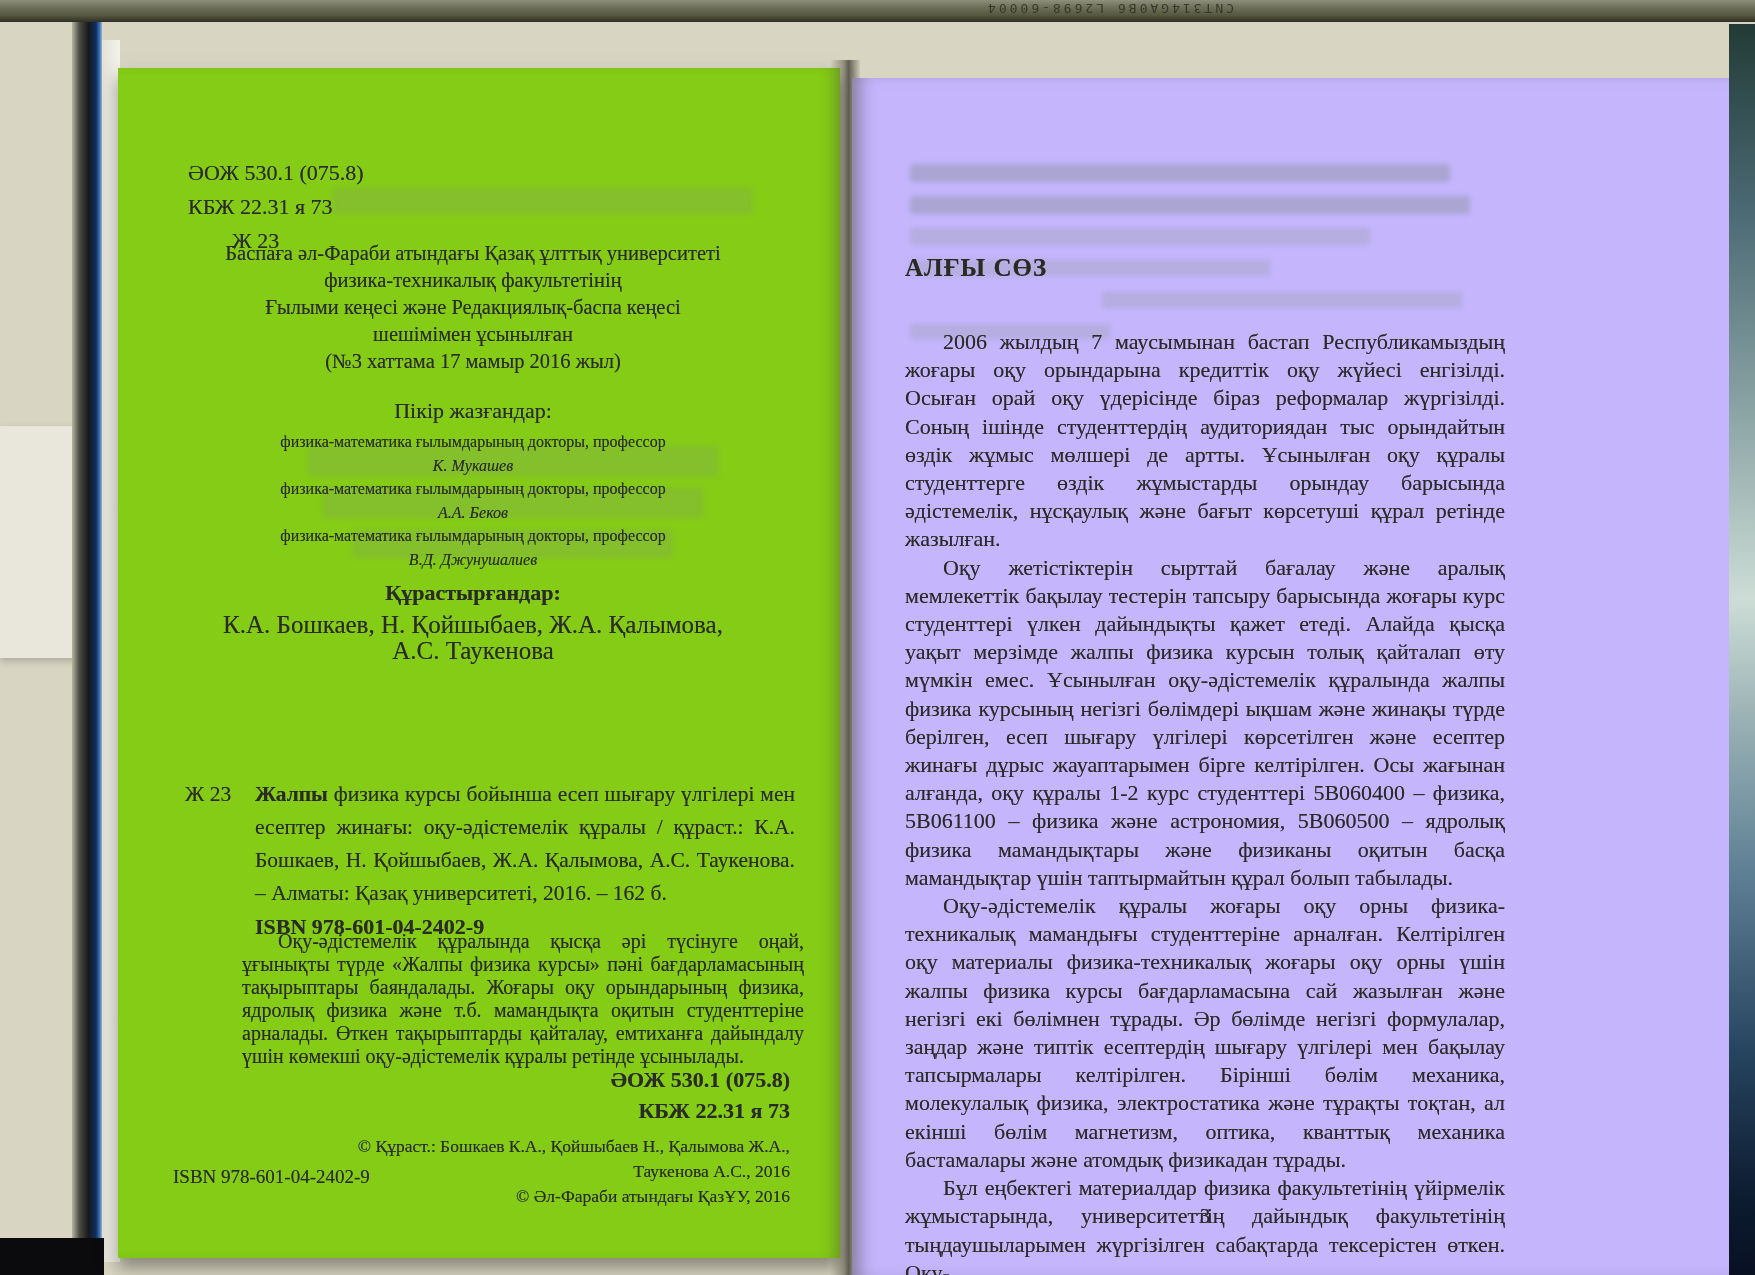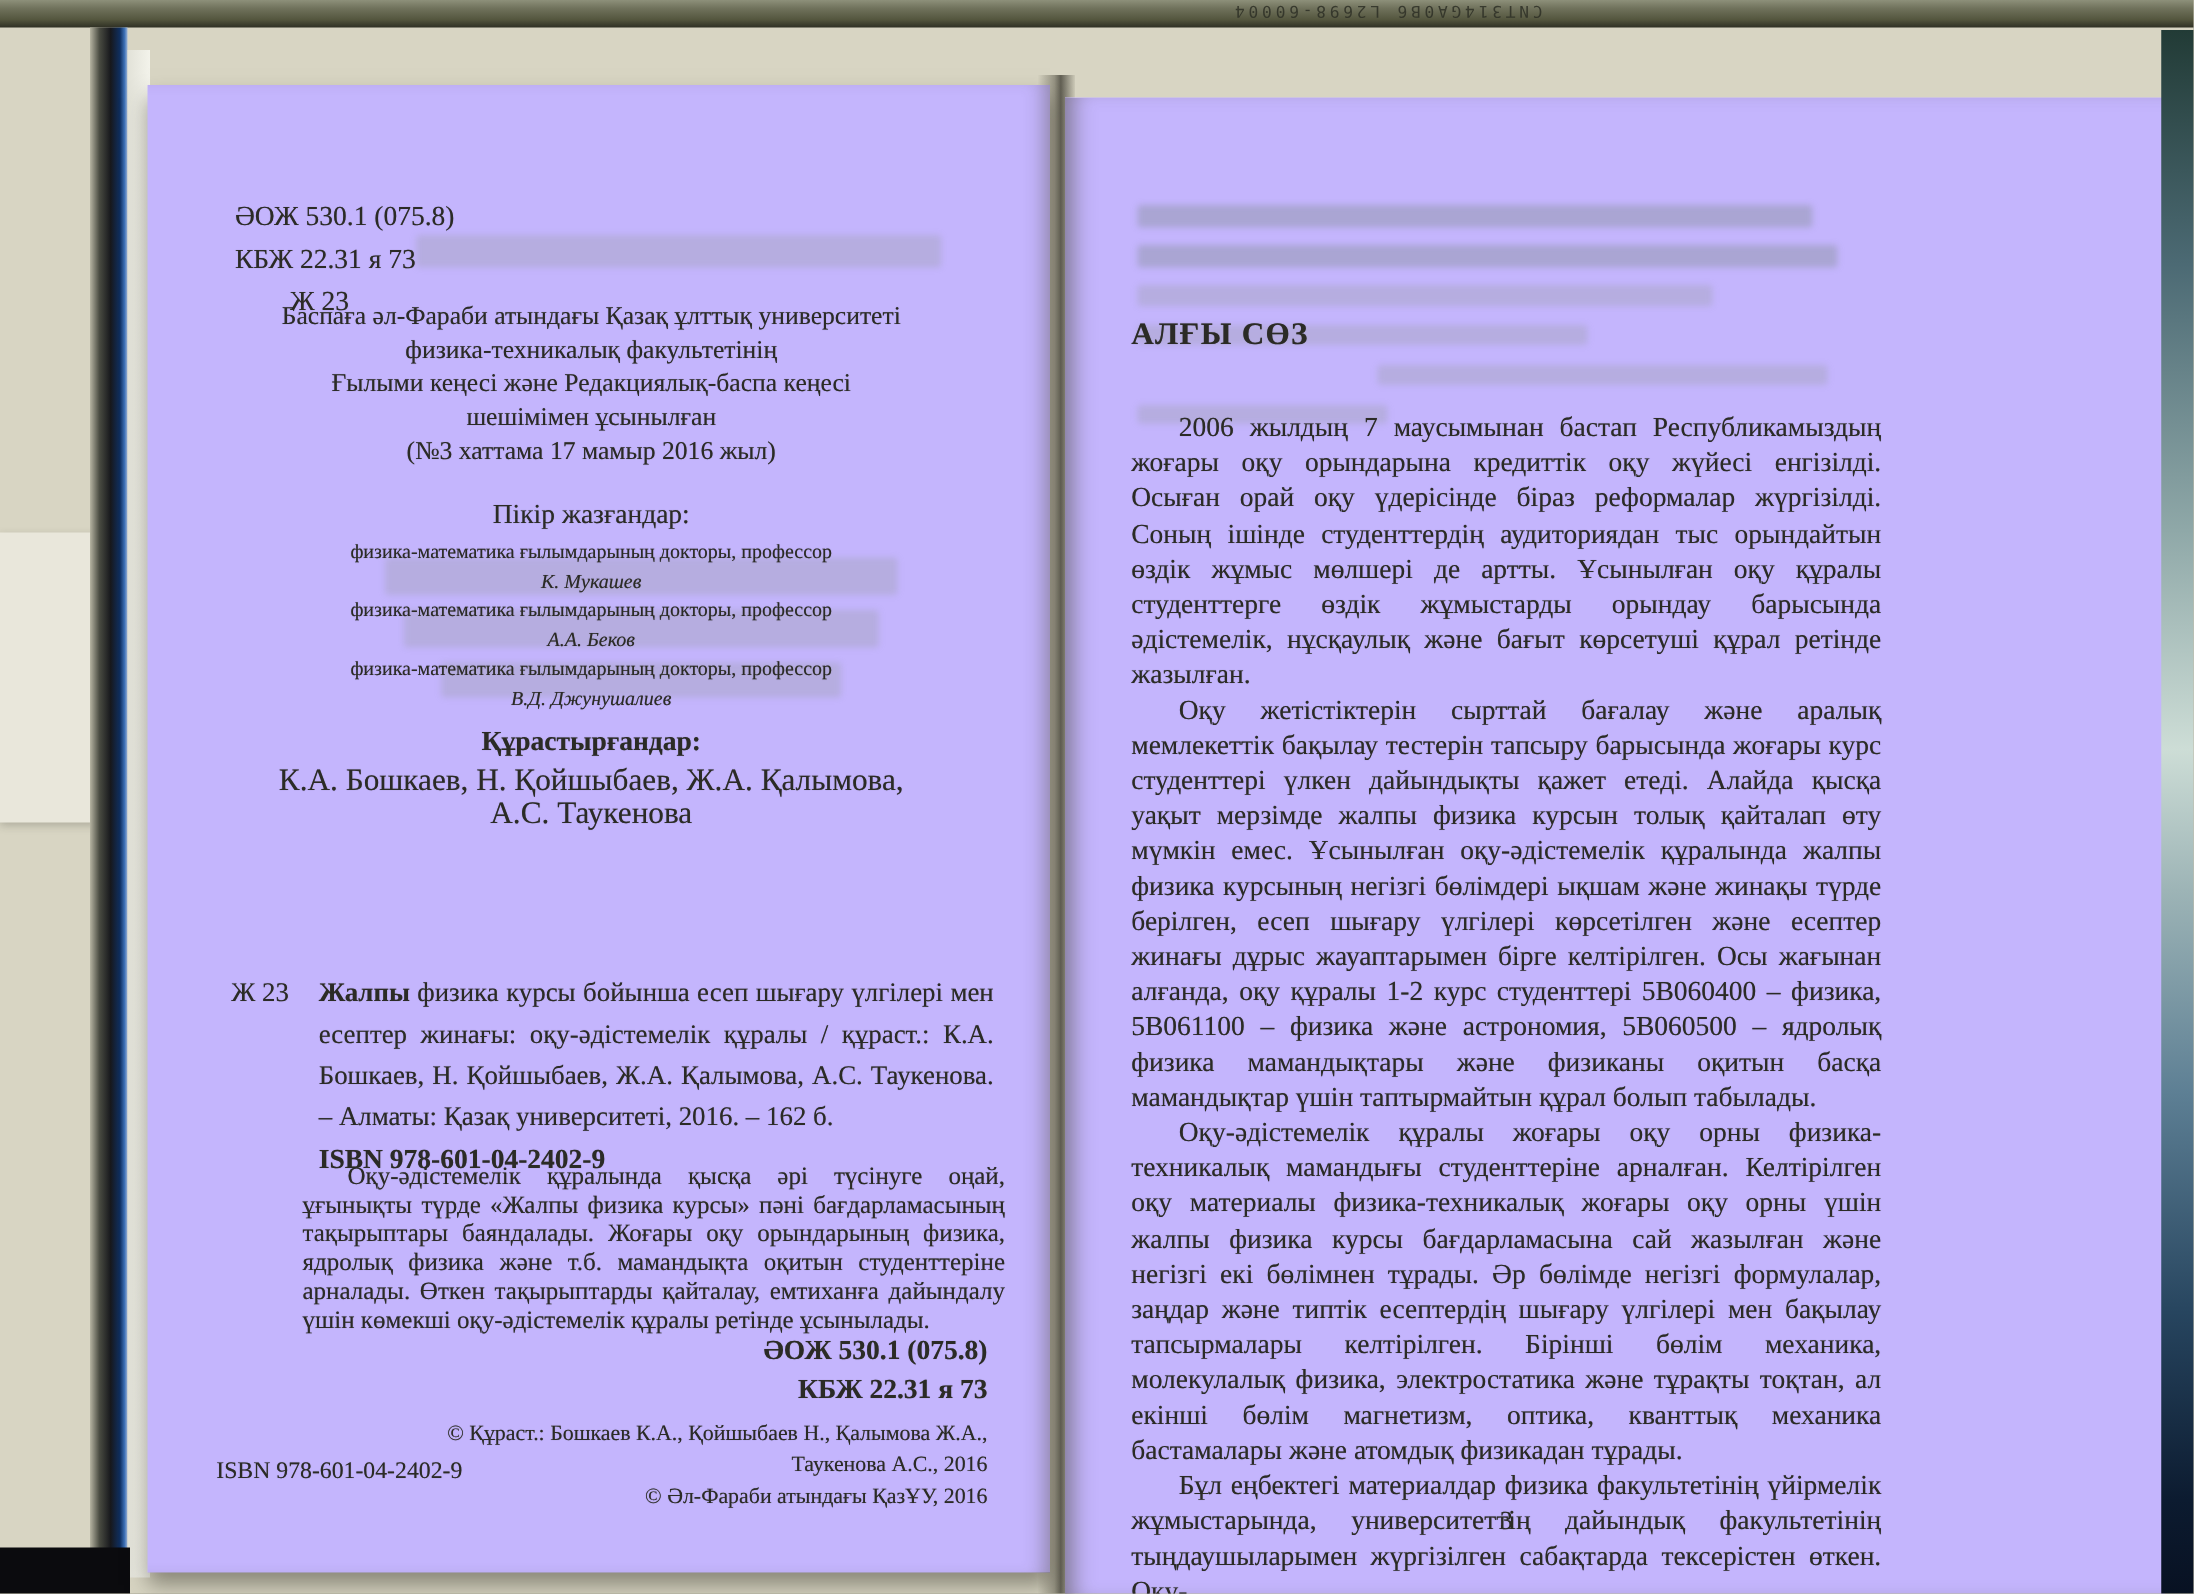--- a/index.html
+++ b/index.html
@@ -37,21 +37,21 @@
   }
   .book-right-edge{
     position:absolute;left:1729px;top:24px;width:26px;height:1251px;
     background:linear-gradient(180deg,#223b36 0%,#4c6a74 15%,#8fa8a8 32%,#cdddd6 46%,#9db4b6 55%,#5d7f94 68%,#27455f 82%,#0c1b30 94%,#081122 100%);
   }
   .gutter{
     position:absolute;left:830px;top:60px;width:30px;height:1215px;
     background:linear-gradient(90deg,rgba(110,108,92,0) 0%,rgba(95,92,78,.55) 45%,rgba(58,56,46,.75) 62%,rgba(120,118,100,.12) 100%);
   }
   
-  .page{position:absolute;background:#c4b5fd;}
+  .page{position:absolute;background:#84cc16;}
   .left-page{
     left:118px;top:68px;width:722px;height:1190px;
     box-shadow:inset -14px 0 16px -10px rgba(70,68,55,.45), 0 10px 16px rgba(60,58,45,.5);
   }
   .right-page{
     left:852px;top:78px;width:880px;height:1197px;background:#c4b5fd;
     box-shadow:inset 16px 0 18px -10px rgba(70,68,55,.55);
   }
   .page *{text-shadow:0 0 .6px rgba(45,45,38,.55);}
   

